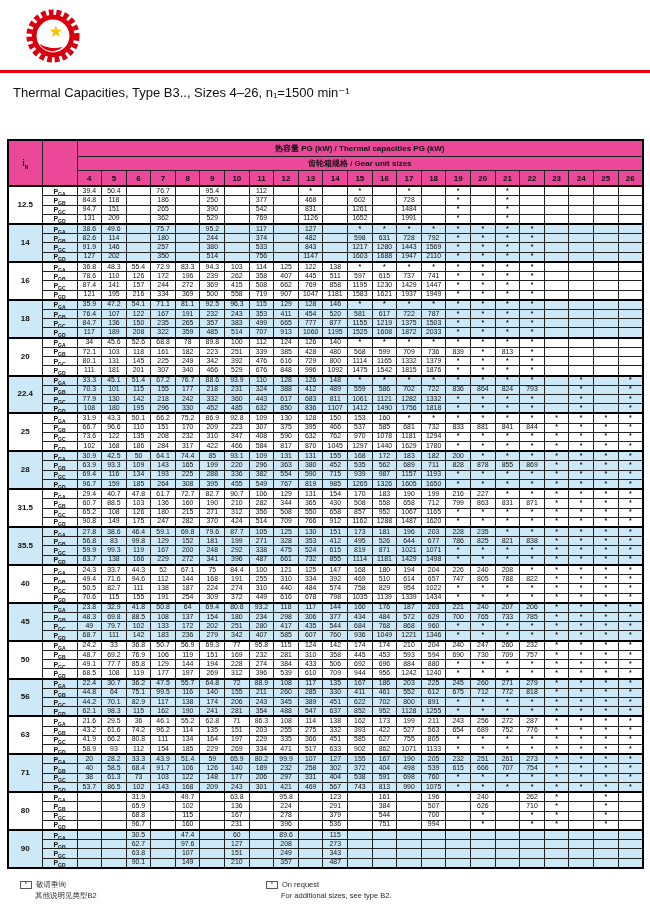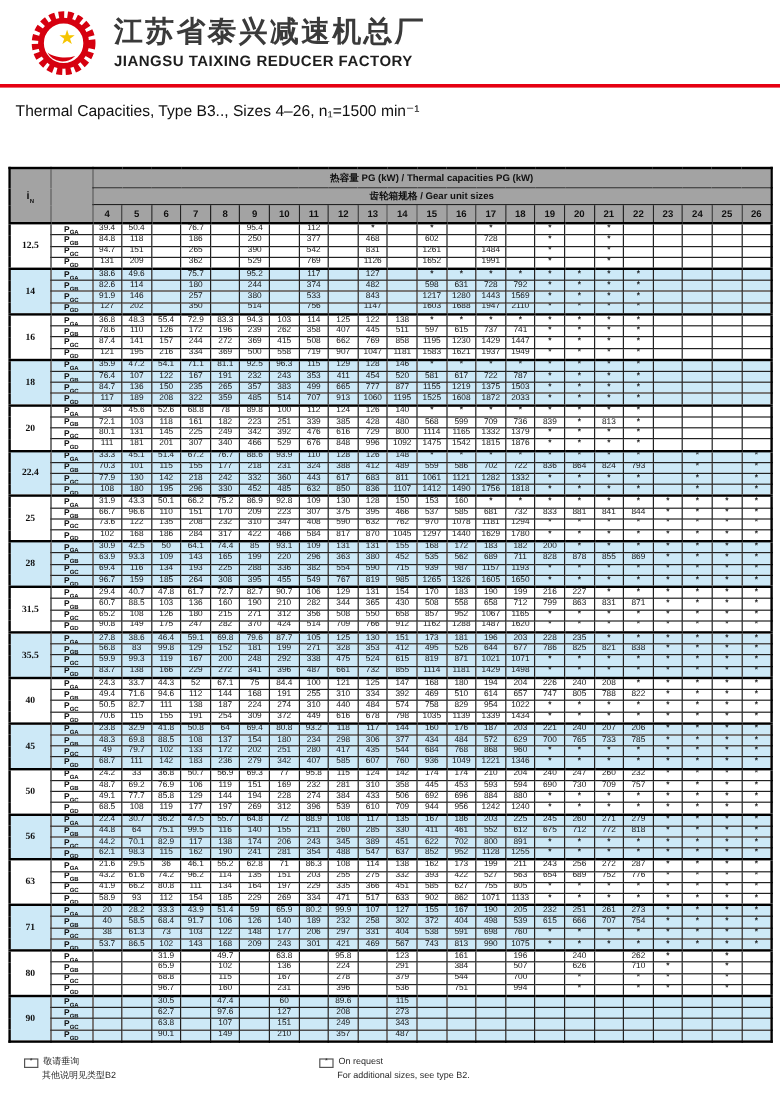--- a/index.html
+++ b/index.html
@@ -13,28 +13,28 @@
   .redline{position:absolute;left:0;top:70px;width:650px;height:3px;background:#e60012;}
 
   .titles{position:absolute;left:13px;top:81px;color:#101010;}
   .title-cn{font-size:13.5px;}
   .title-en{font-size:13px;margin-top:4px;text-align:center;}
 
   table.tc{position:absolute;left:7px;top:139px;width:637px;height:730px;
     border-collapse:collapse;table-layout:fixed;border:2px solid #000;}
   table.tc td{border:1px solid #222;text-align:center;vertical-align:middle;
     padding:0;color:#101010;overflow:hidden;white-space:nowrap;}
-  .hdr td{background:#a3a3a3;}
+  .hdr td{background:#ec4899;}
   .t-span{font-size:8px;font-weight:bold;height:15px;}
   .t-span2{font-size:8px;font-weight:bold;height:13px;margin-left:40px;}
   .size-head{font-size:8px;font-weight:bold;height:14px;}
   .in-head{font-size:9px;font-weight:bold;}
   tr.bd td{height:8.2px;font-size:6.9px;line-height:1;}
   tr.bd td.p-cell{font-weight:bold;font-size:7px;}
-  tr.bd td.in-cell{font-weight:bold;font-size:8px;font-family:Liberation Serif, serif;}
+  tr.bd td.in-cell{font-weight:bold;font-size:8px;}
   sub{font-size:5px;line-height:0;}
   tr.white td{background:#fff;}
   tr.blue td{background:#cde9f7;}
   tr.gstart td{border-top:2px solid #000;}
   td.star{font-size:7px;font-weight:bold;}
 
   .footer-note{position:absolute;font-size:7.5px;color:#2a2a2a;line-height:1.45;}
   .fn-left{left:20px;top:880px;}
   .fn-right{left:266px;top:880px;}
   .note-box{display:inline-block;width:10px;height:6px;border:1px solid #555;
@@ -46,24 +46,20 @@
 
 <div class="page">
 
   <div class="brand">
     <svg class="logo" viewBox="0 0 60 60">
       <circle cx="30" cy="30" r="23" fill="#ffffff" stroke="#d6000f" stroke-width="9" stroke-dasharray="4.6 2.8"></circle>
       <circle cx="30" cy="30" r="19.5" fill="none" stroke="#d6000f" stroke-width="5"></circle>
       <path d="M 16 38 A 15 15 0 0 0 40 41 A 19 11 0 0 1 16 38 Z" fill="#d6000f"></path>
       <text x="33" y="31" font-size="17" text-anchor="middle" fill="#f5c400">★</text>
     </svg>
-    <div class="brand-text">
-      <div class="company-cn">江苏省泰兴减速机总厂</div>
-      <div class="company-en">JIANGSU TAIXING REDUCER FACTORY</div>
-    </div>
   </div>
 
   <div class="redline"></div>
 
   <div class="titles">
     <div class="title-en">Thermal Capacities, Type B3.., Sizes 4–26, n₁=1500 min⁻¹</div>
   </div>
 
   <table class="tc">
     <colgroup>

